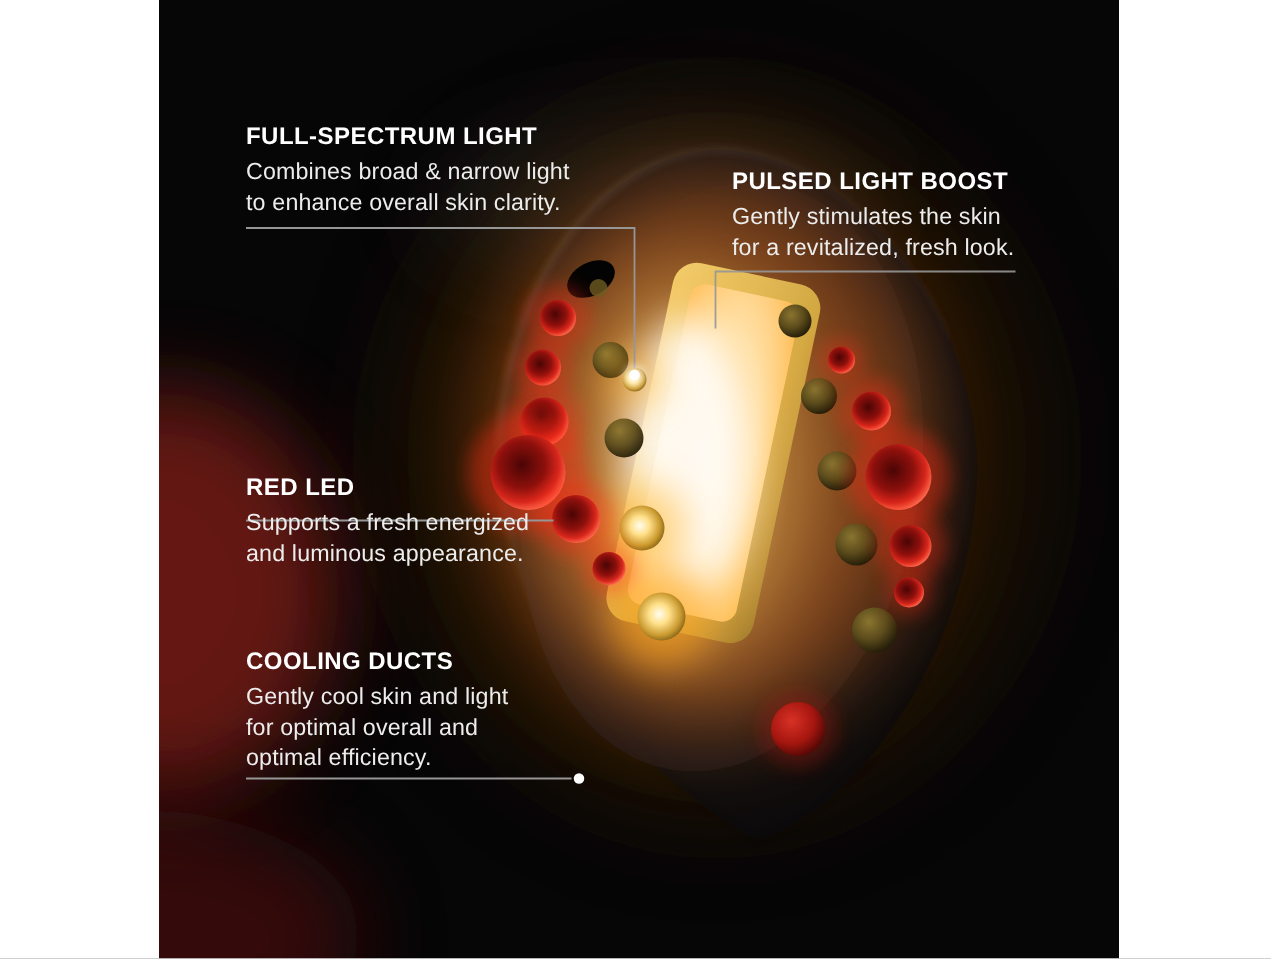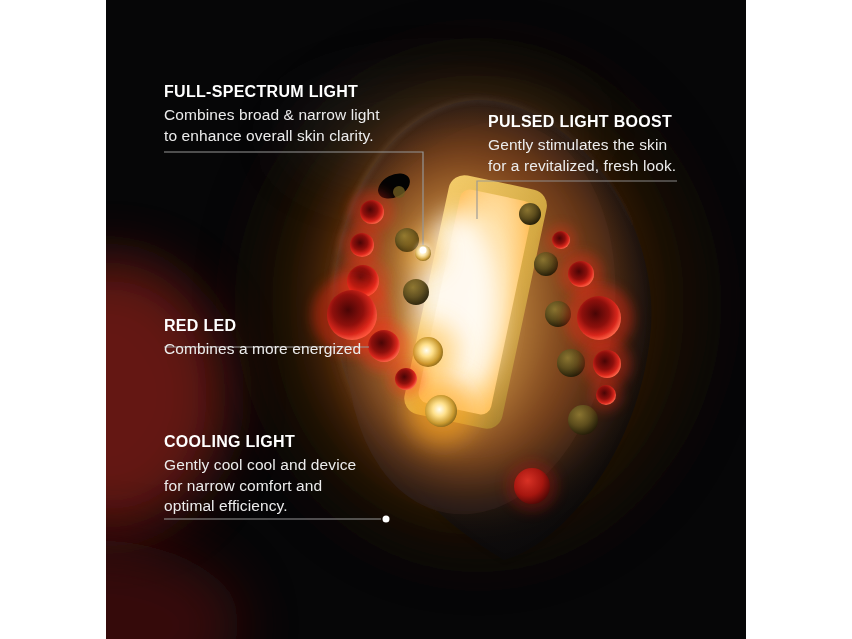--- a/index.html
+++ b/index.html
@@ -181,24 +181,25 @@
     </div>
 
     <div class="callout co-full">
       <h3>FULL-SPECTRUM LIGHT</h3>
       <div class="line">Combines broad &amp; narrow light</div>
       <div class="line">to enhance overall skin clarity.</div>
     </div>
 
     <div class="callout co-red">
       <h3>RED LED</h3>
-      <div class="line">Combines a more energized</div>
+      <div class="line">Supports a fresh energized</div>
+      <div class="line">and luminous appearance.</div>
     </div>
 
     <div class="callout co-cool">
-      <h3>COOLING LIGHT</h3>
-      <div class="line">Gently cool cool and device</div>
-      <div class="line">for narrow comfort and</div>
+      <h3>COOLING DUCTS</h3>
+      <div class="line">Gently cool skin and light</div>
+      <div class="line">for optimal overall and</div>
       <div class="line">optimal efficiency.</div>
     </div>
 
   </div>
 </div>
 
 </body></html>

